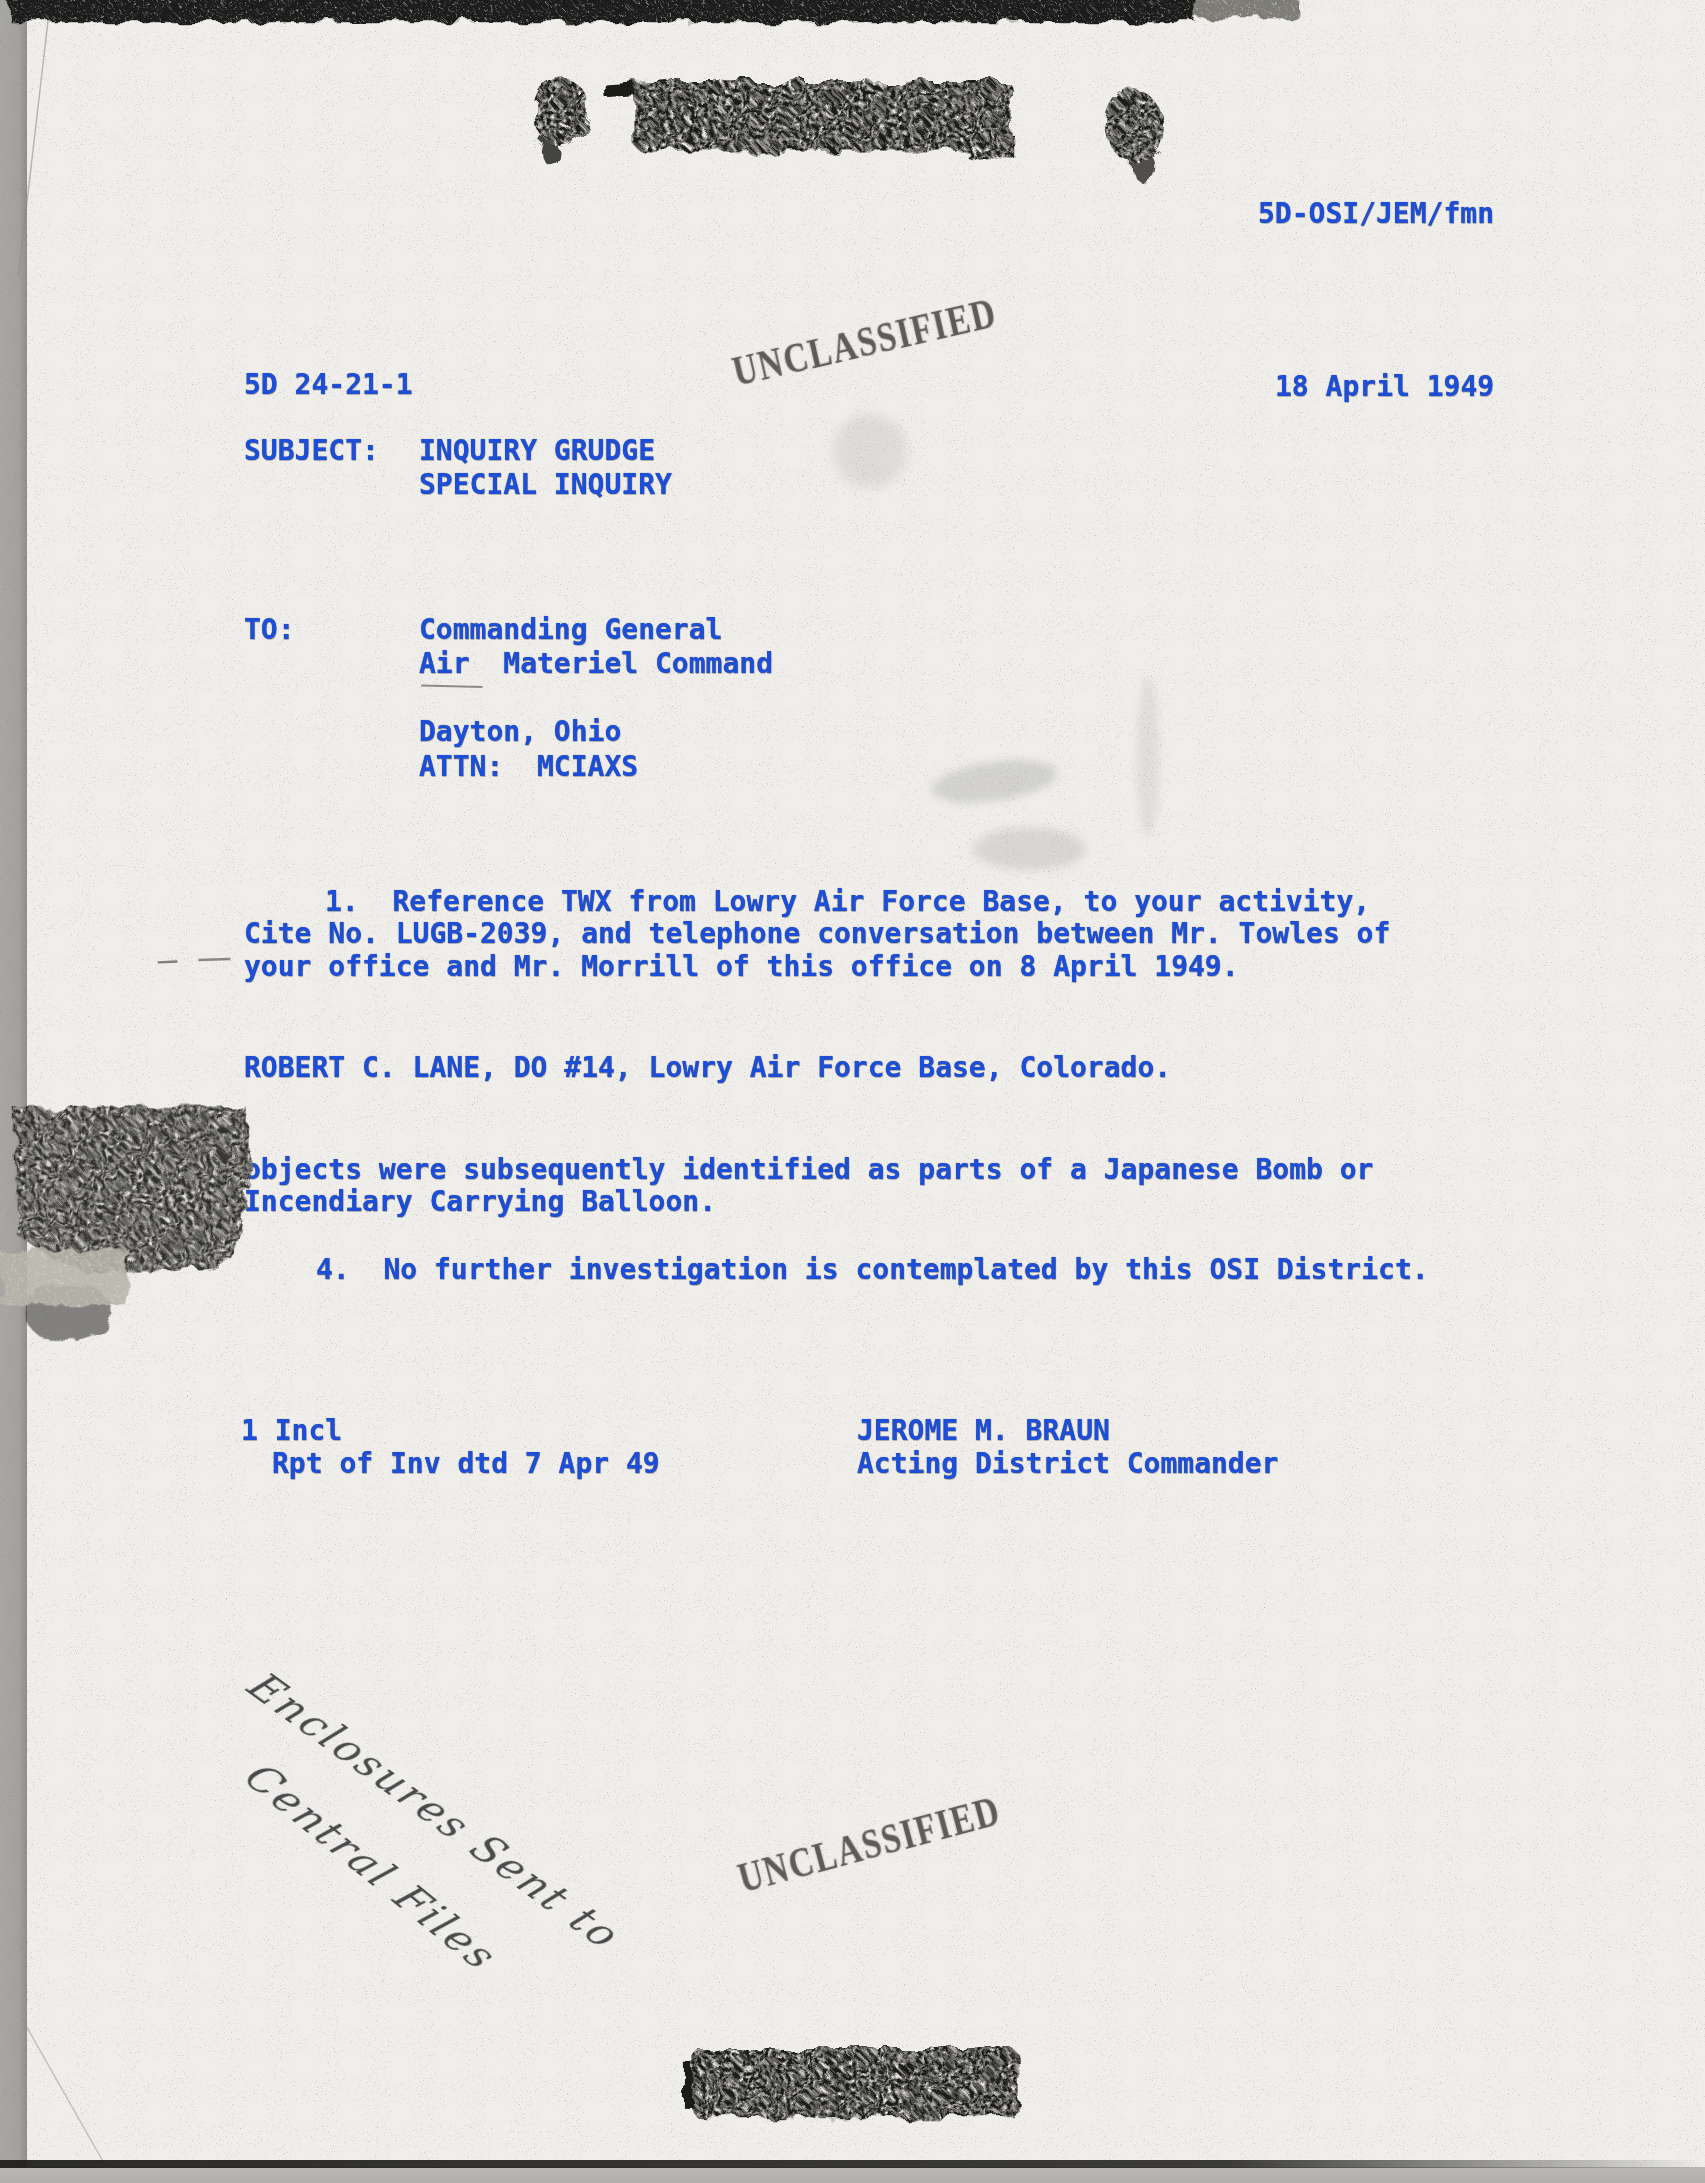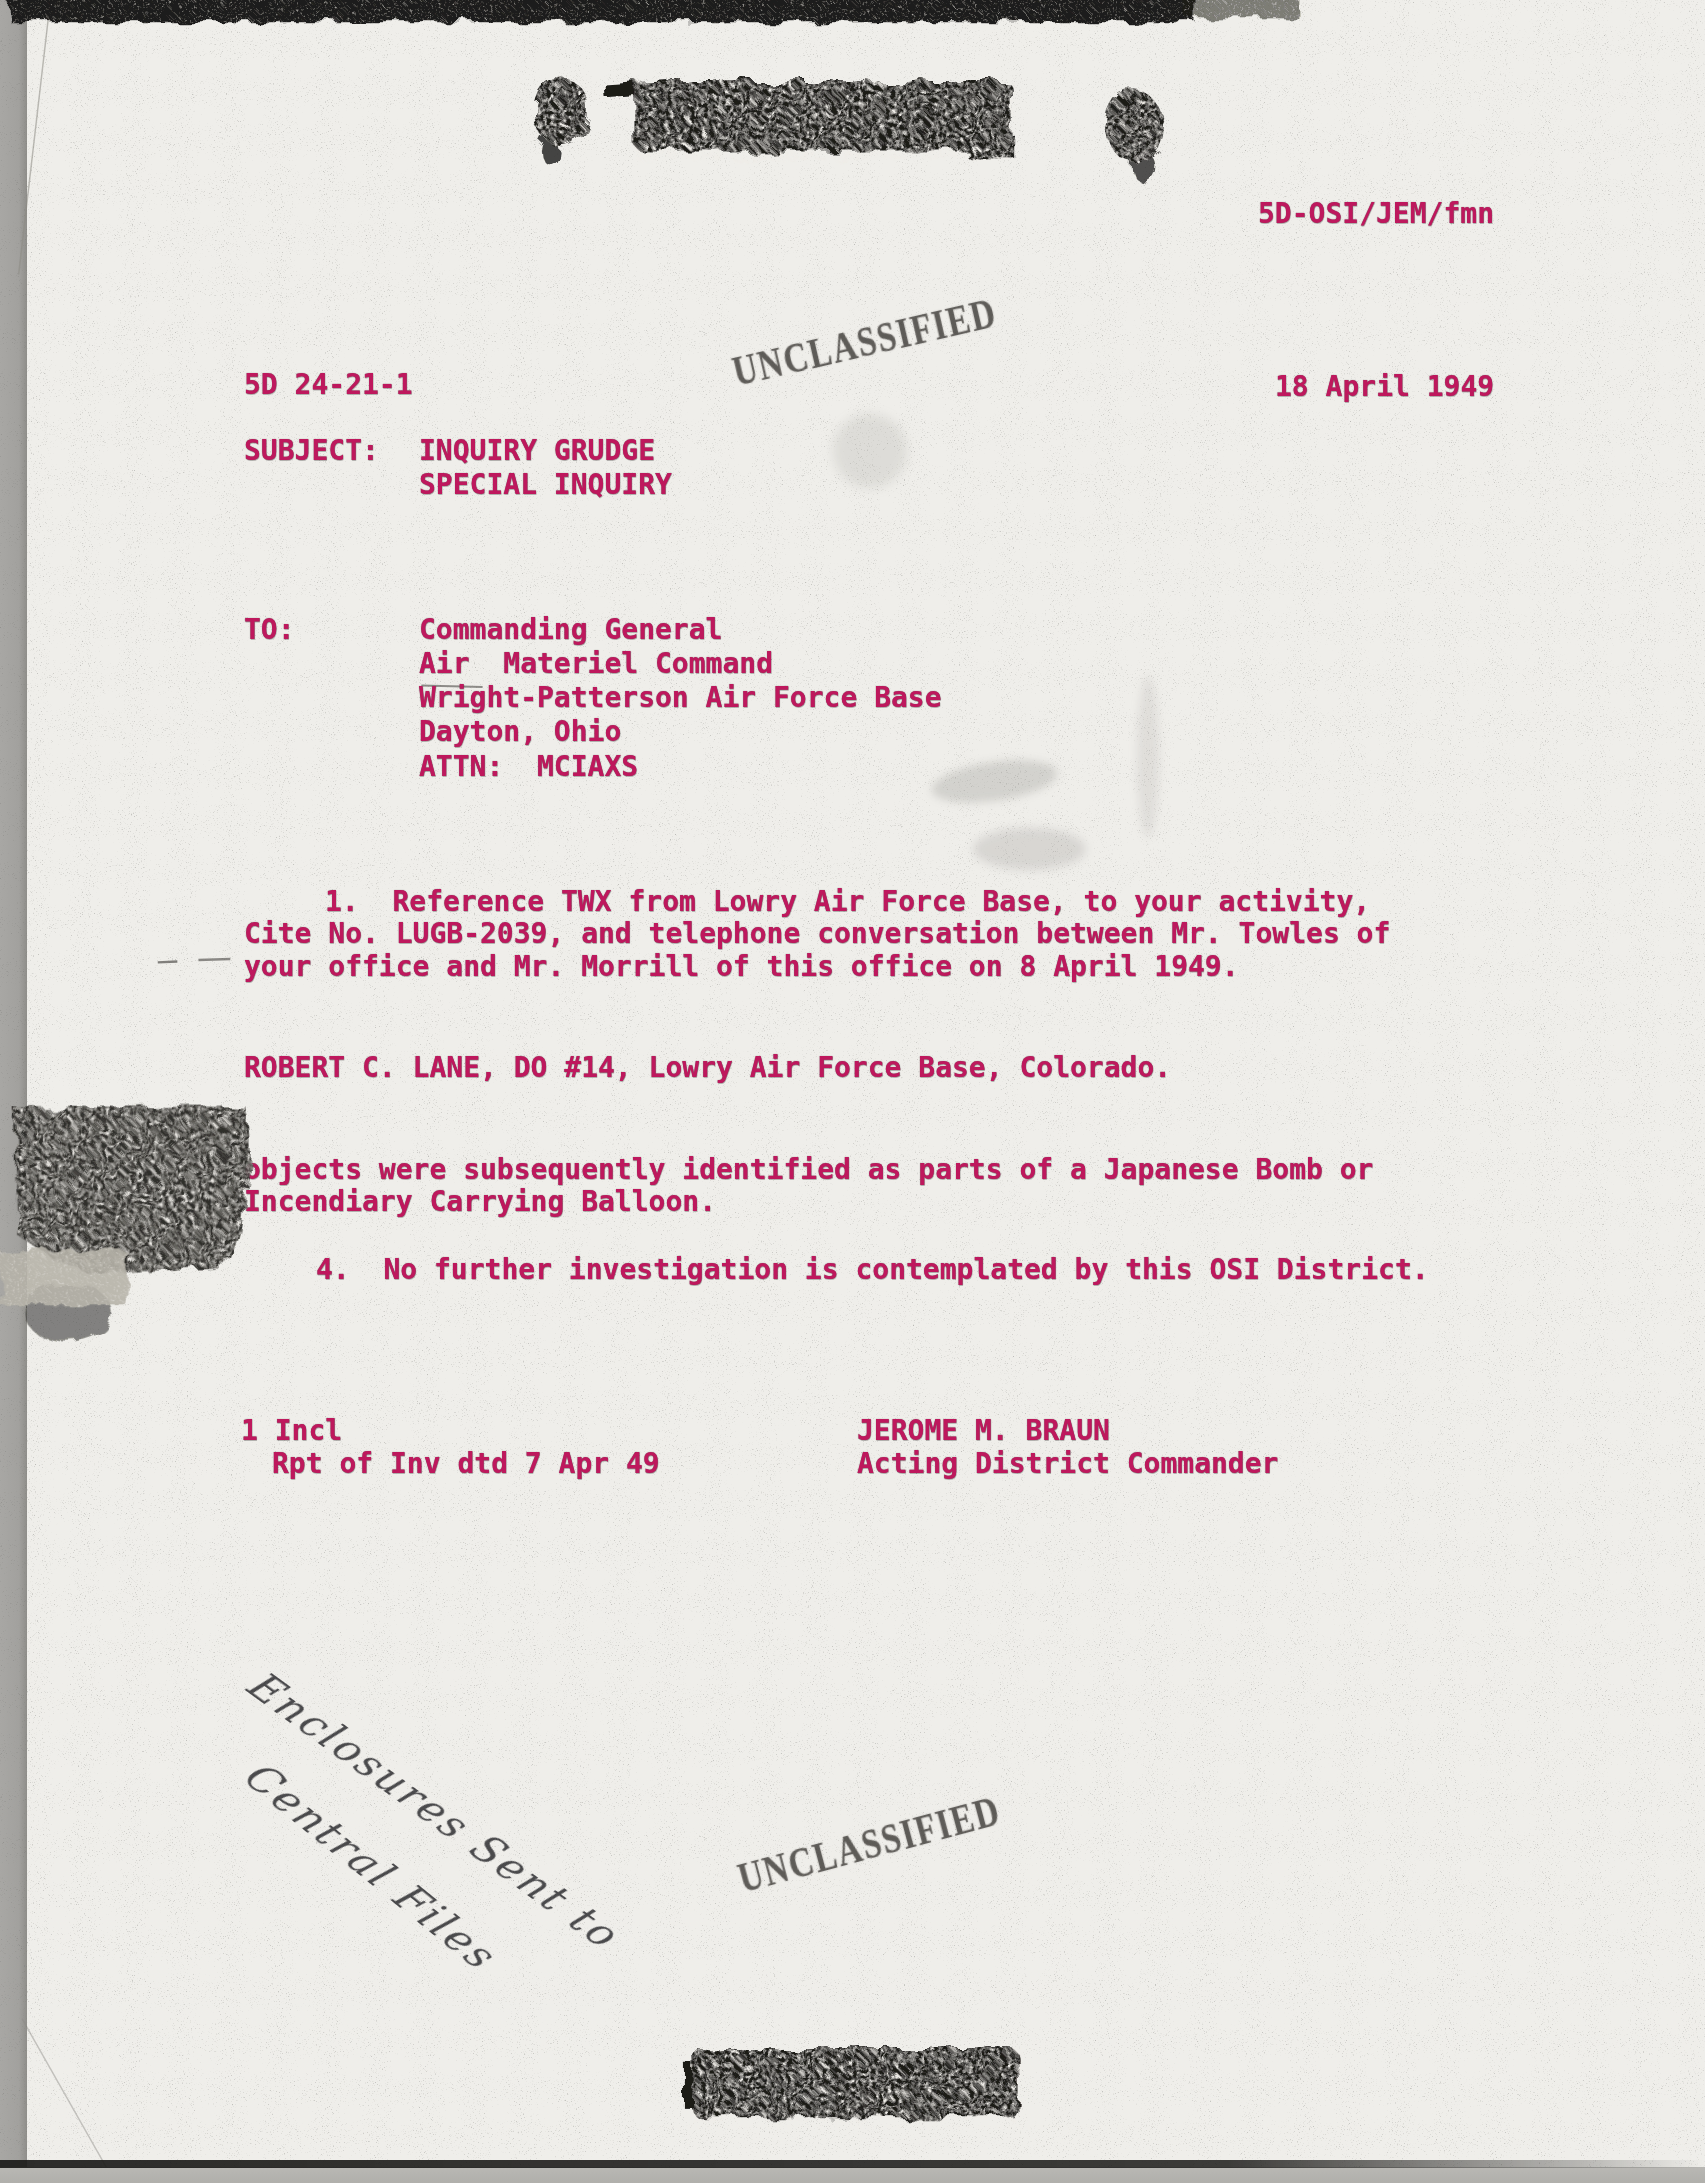--- a/index.html
+++ b/index.html
@@ -3,21 +3,21 @@
 <meta charset="utf-8">
 <style>
   html,body{margin:0;padding:0;background:#8f8e8b;}
   #canvas{position:relative;width:1705px;height:2183px;overflow:hidden;
     background:#efeeea;font-family:"DejaVu Sans Mono",monospace;}
   
   .scan-strip{position:absolute;left:0;top:0;width:27.4px;height:2183px;
     background:linear-gradient(to right,#a8a7a4 0%,#a2a19e 70%,#8f8e8a 100%);z-index:1;}
   
   .tw{position:absolute;white-space:pre;font-size:28px;line-height:32px;font-weight:700;
-    color:#be185d;filter:blur(0.3px);z-index:3;
+    color:#1d4ed8;filter:blur(0.3px);z-index:3;
     text-shadow:0 0 1px rgba(35,33,30,.65),0.5px 0.5px 0 rgba(35,33,30,.25);}
   
   .stamp{position:absolute;font-family:"Liberation Serif",serif;font-weight:700;
     font-size:42px;letter-spacing:2px;color:rgba(52,48,45,.60);
     transform-origin:left top;filter:blur(0.5px);z-index:3;white-space:pre;
     text-shadow:0 0 1.5px rgba(60,57,53,.45);}
   #stamp-top{left:728px;top:349px;transform:rotate(-13deg) scaleX(.80);}
   #stamp-bottom{left:733px;top:1856px;transform:rotate(-15deg) scaleX(.80);}
   
   .hand{position:absolute;font-family:"DejaVu Serif",serif;font-style:italic;
@@ -71,21 +71,20 @@
   <div class="tw" style="left:244px;top:369px">5D 24-21-1</div>
   <div class="tw" style="left:1275px;top:371px">18 April 1949</div>
 
   <div class="tw" style="left:244px;top:435px">SUBJECT:</div>
   <div class="tw" style="left:419px;top:435px">INQUIRY GRUDGE</div>
   <div class="tw" style="left:419px;top:469px">SPECIAL INQUIRY</div>
 
   <div class="tw" style="left:244px;top:614px">TO:</div>
   <div class="tw" style="left:419px;top:614px">Commanding General</div>
   <div class="tw" style="left:419px;top:648px">Air  Materiel Command</div>
-  <div class="tw" style="left:419px;top:682px">Wright-Patterson Air Force Base</div>
   <div class="tw" style="left:419px;top:716px">Dayton, Ohio</div>
   <div class="tw" style="left:419px;top:751px">ATTN:  MCIAXS</div>
 
   <div class="tw" style="left:325px;top:886px">1.  Reference TWX from Lowry Air Force Base, to your activity,</div>
   <div class="tw" style="left:244px;top:918px">Cite No. LUGB-2039, and telephone conversation between Mr. Towles of</div>
   <div class="tw" style="left:244px;top:951px">your office and Mr. Morrill of this office on 8 April 1949.</div>
 
   <div class="tw" style="left:244px;top:1052px">ROBERT C. LANE, DO #14, Lowry Air Force Base, Colorado.</div>
 
   <div class="tw" style="left:244px;top:1154px">objects were subsequently identified as parts of a Japanese Bomb or</div>

